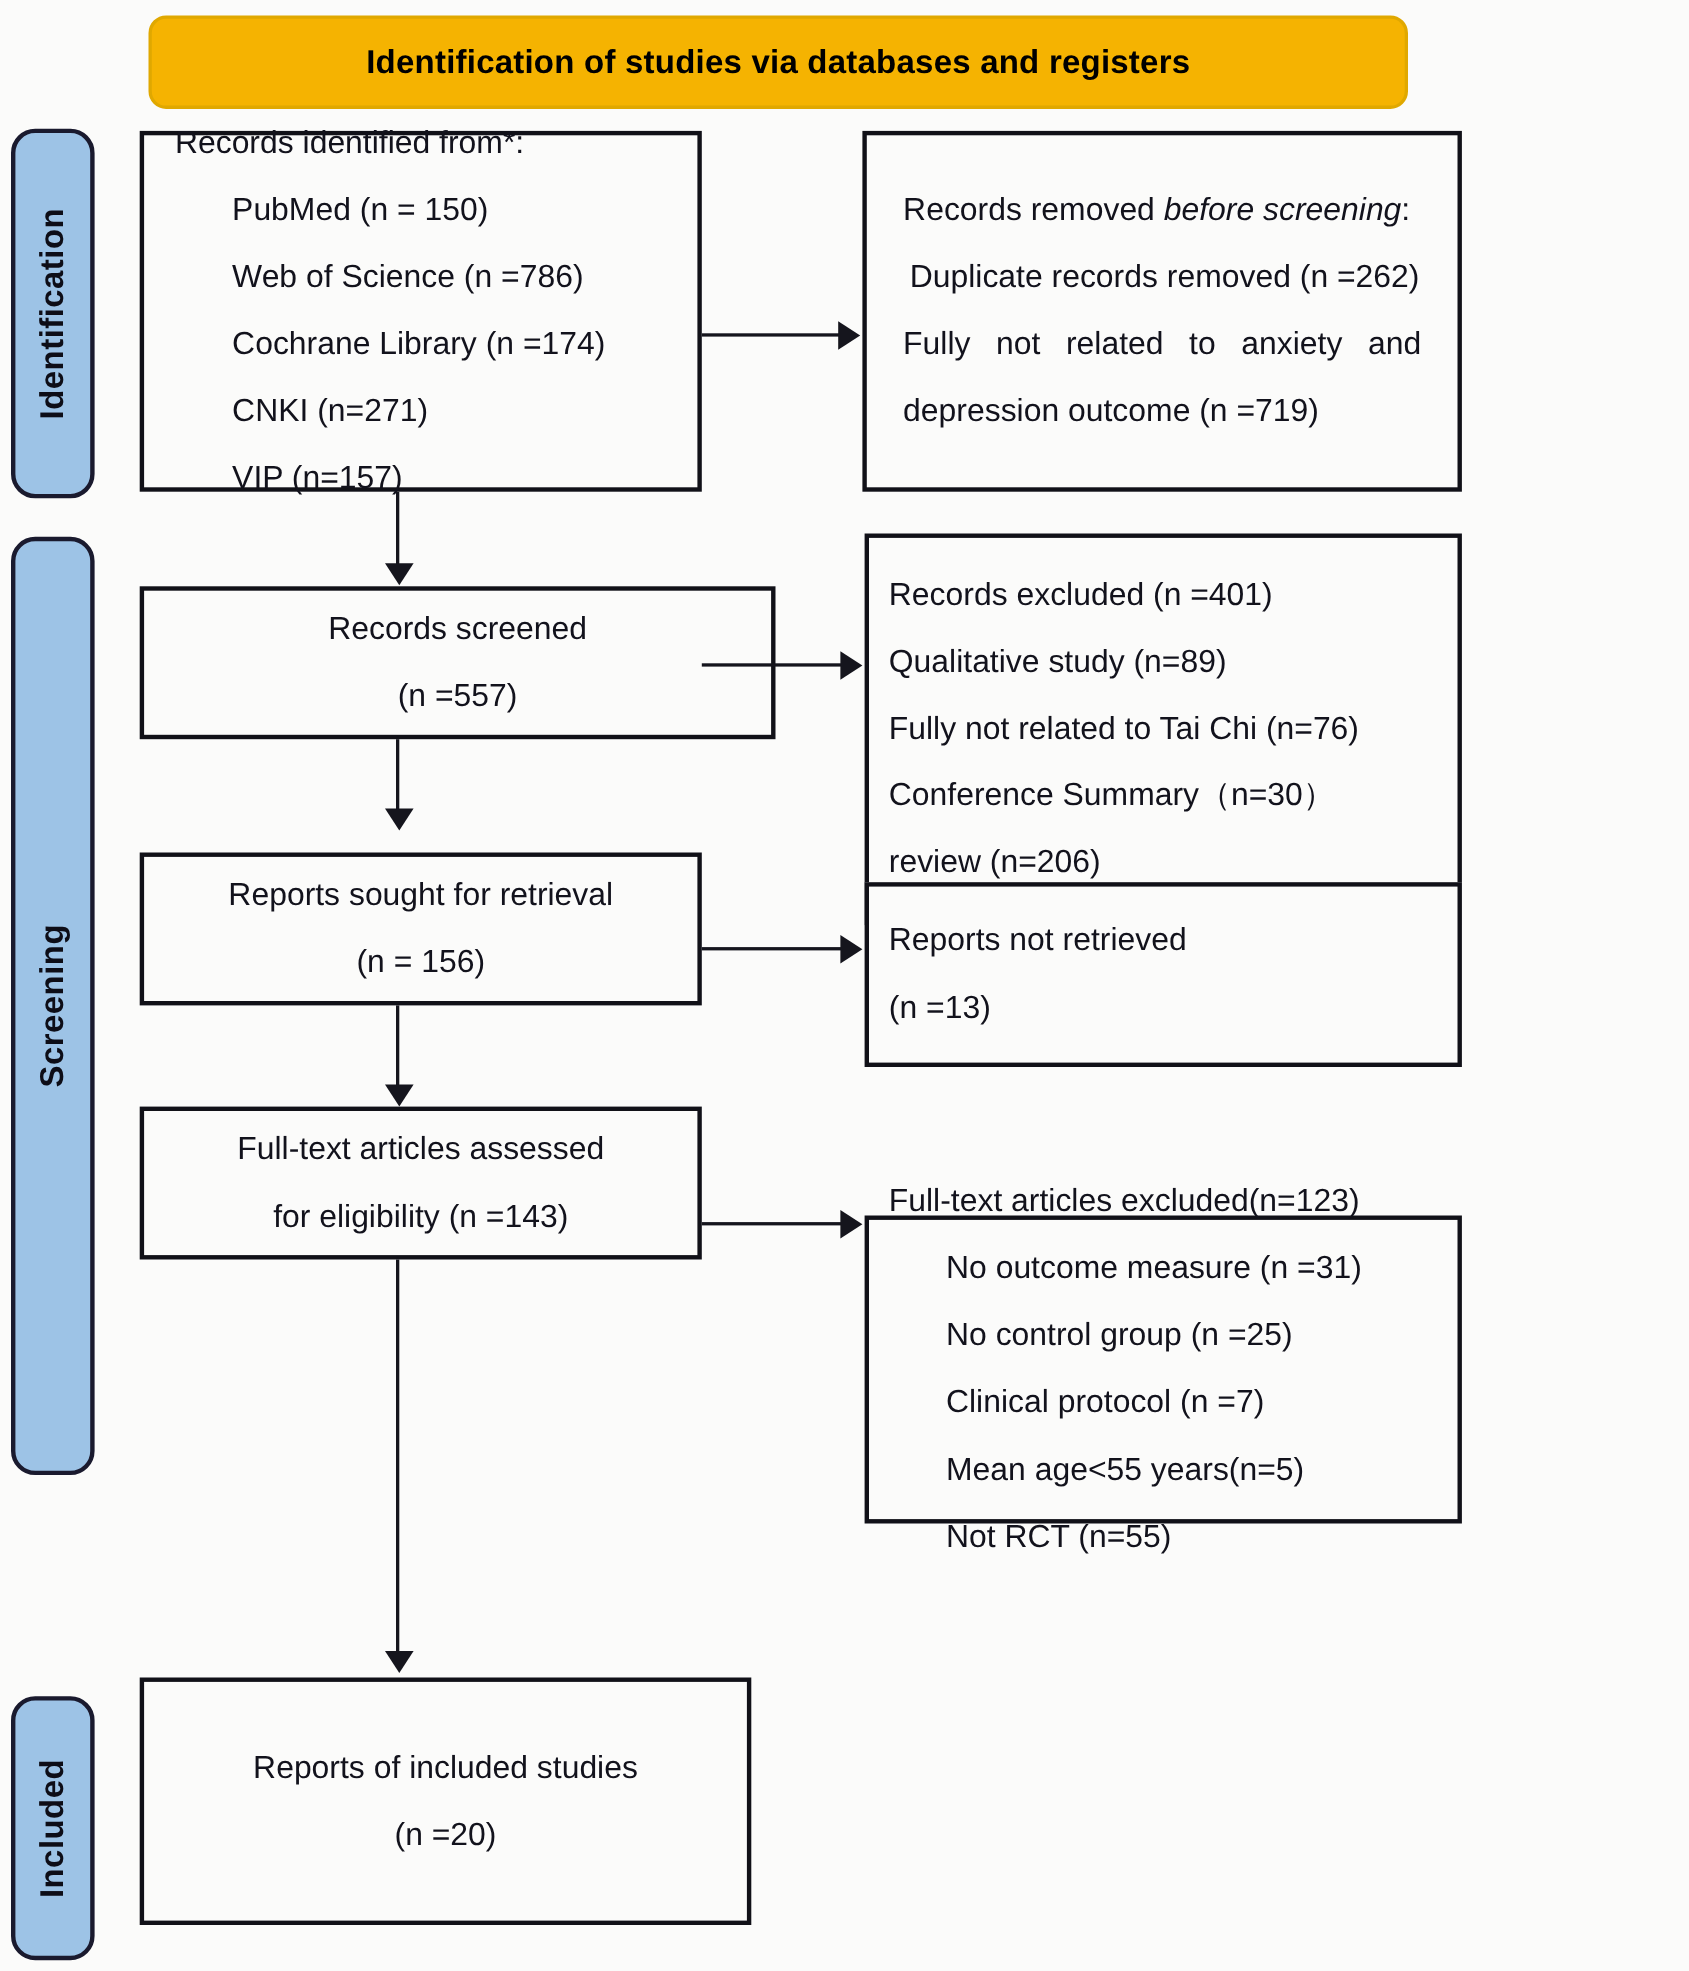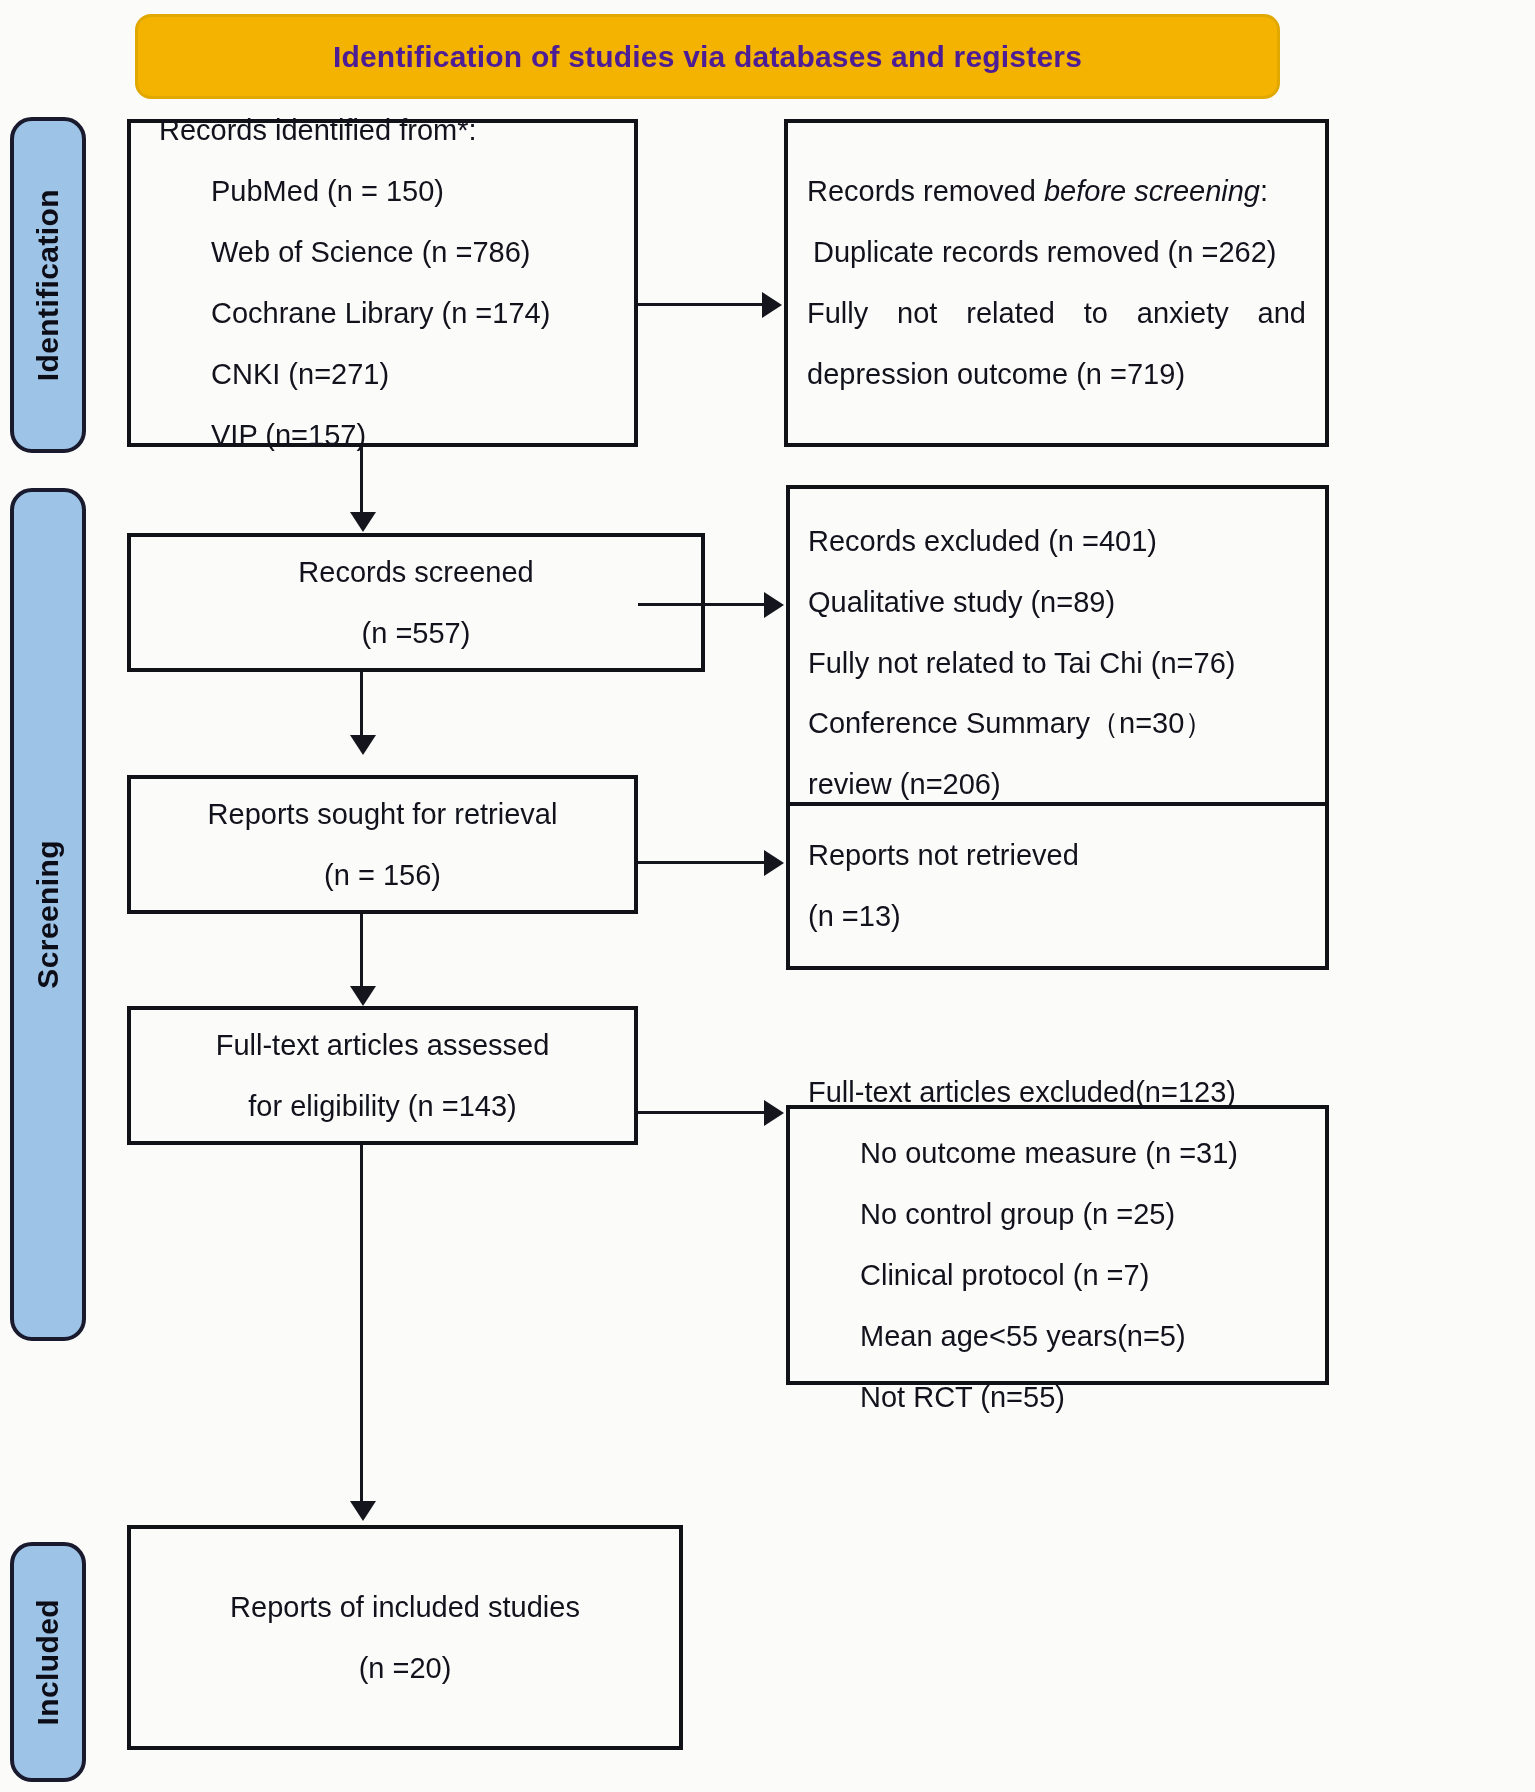--- a/index.html
+++ b/index.html
@@ -49,21 +49,21 @@
     border: 3px solid #e0a800;
     border-radius: 16px;
     box-sizing: border-box;
     display: flex;
     align-items: center;
     justify-content: center;
   }
   .header-bar .header-text {
     font-weight: bold;
     font-size: 30px;
-    color: #4c1d95;
+    color: #000000;
     text-align: center;
     letter-spacing: 0.2px;
   }
 
   
   .node-box {
     position: absolute;
     background: #fbfbfa;
     border: 4px solid #111118;
     box-sizing: border-box;
@@ -141,21 +141,21 @@
 
   <div class="node-box pad-left" style="left:127px; top:119px; width:511px; height:328px;">
     <div class="line">Records identified from*:</div>
     <div class="line indent">PubMed (n = 150)</div>
     <div class="line indent">Web of Science (n =786)</div>
     <div class="line indent">Cochrane Library (n =174)</div>
     <div class="line indent">CNKI (n=271)</div>
     <div class="line indent">VIP (n=157)</div>
   </div>
 
-  <div class="node-box pad-left" style="left:784px; top:119px; width:545px; height:328px; padding:0 19px;">
+  <div class="node-box pad-left" style="left:784px; top:119px; width:545px; height:328px; padding:0 33px;">
     <div class="line wrap">
       <span>Records removed </span><i>before screening</i><span>:</span>
     </div>
     <div class="line wrap" style="padding-left:6px;">Duplicate records removed (n =262)</div>
     <div class="line justify">Fully not related to anxiety and</div>
     <div class="line justify-last-left">depression outcome (n =719)</div>
   </div>
 
   <div class="node-box centered" style="left:127px; top:533px; width:578px; height:139px;">
     <div class="line">Records screened</div>

